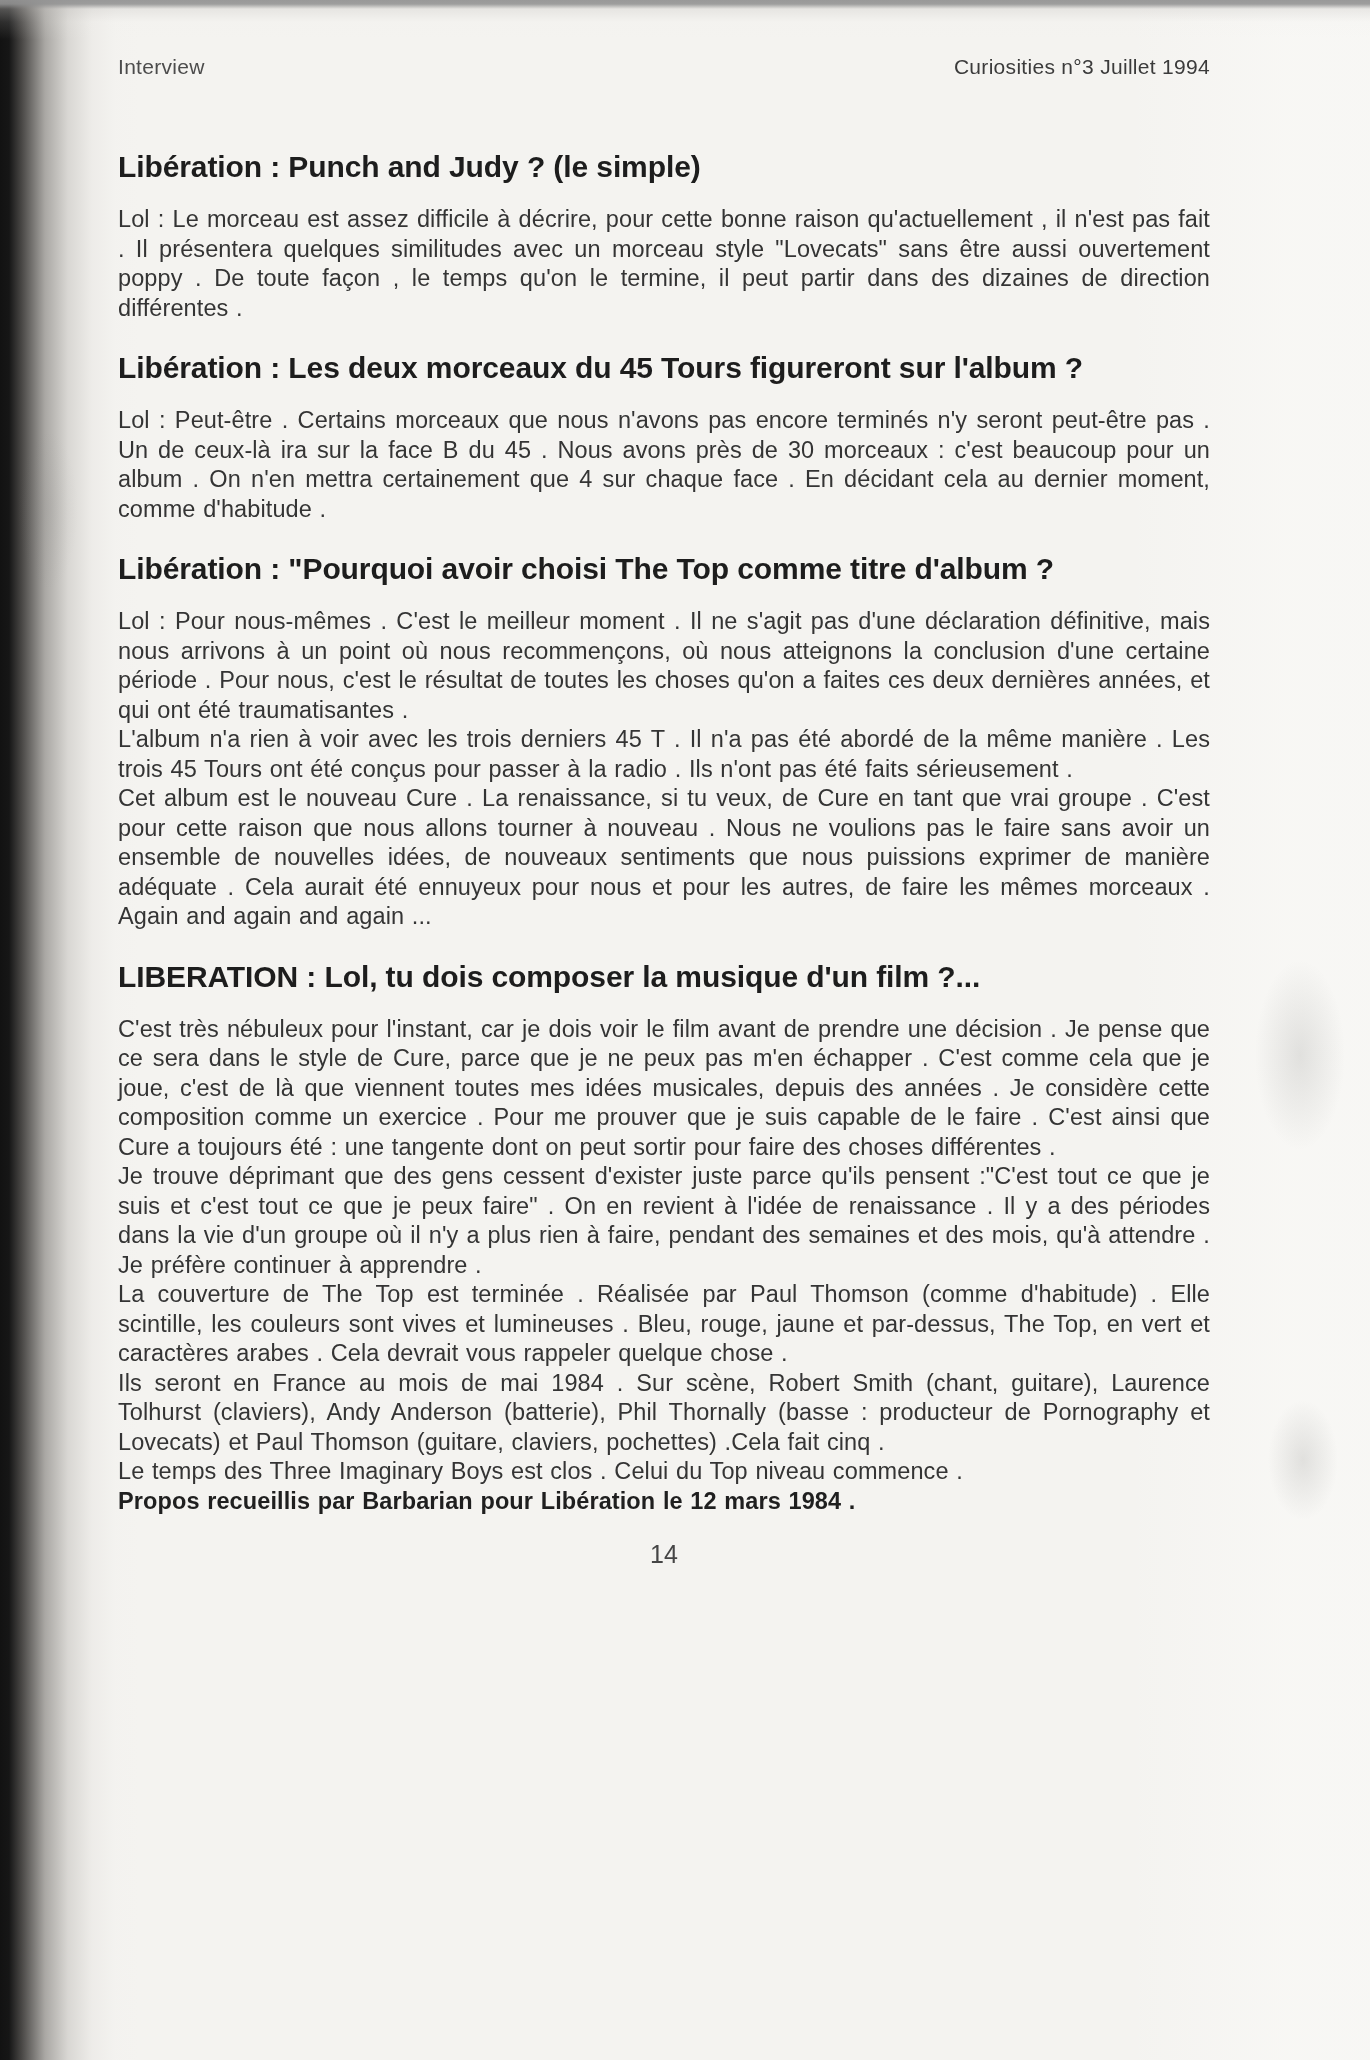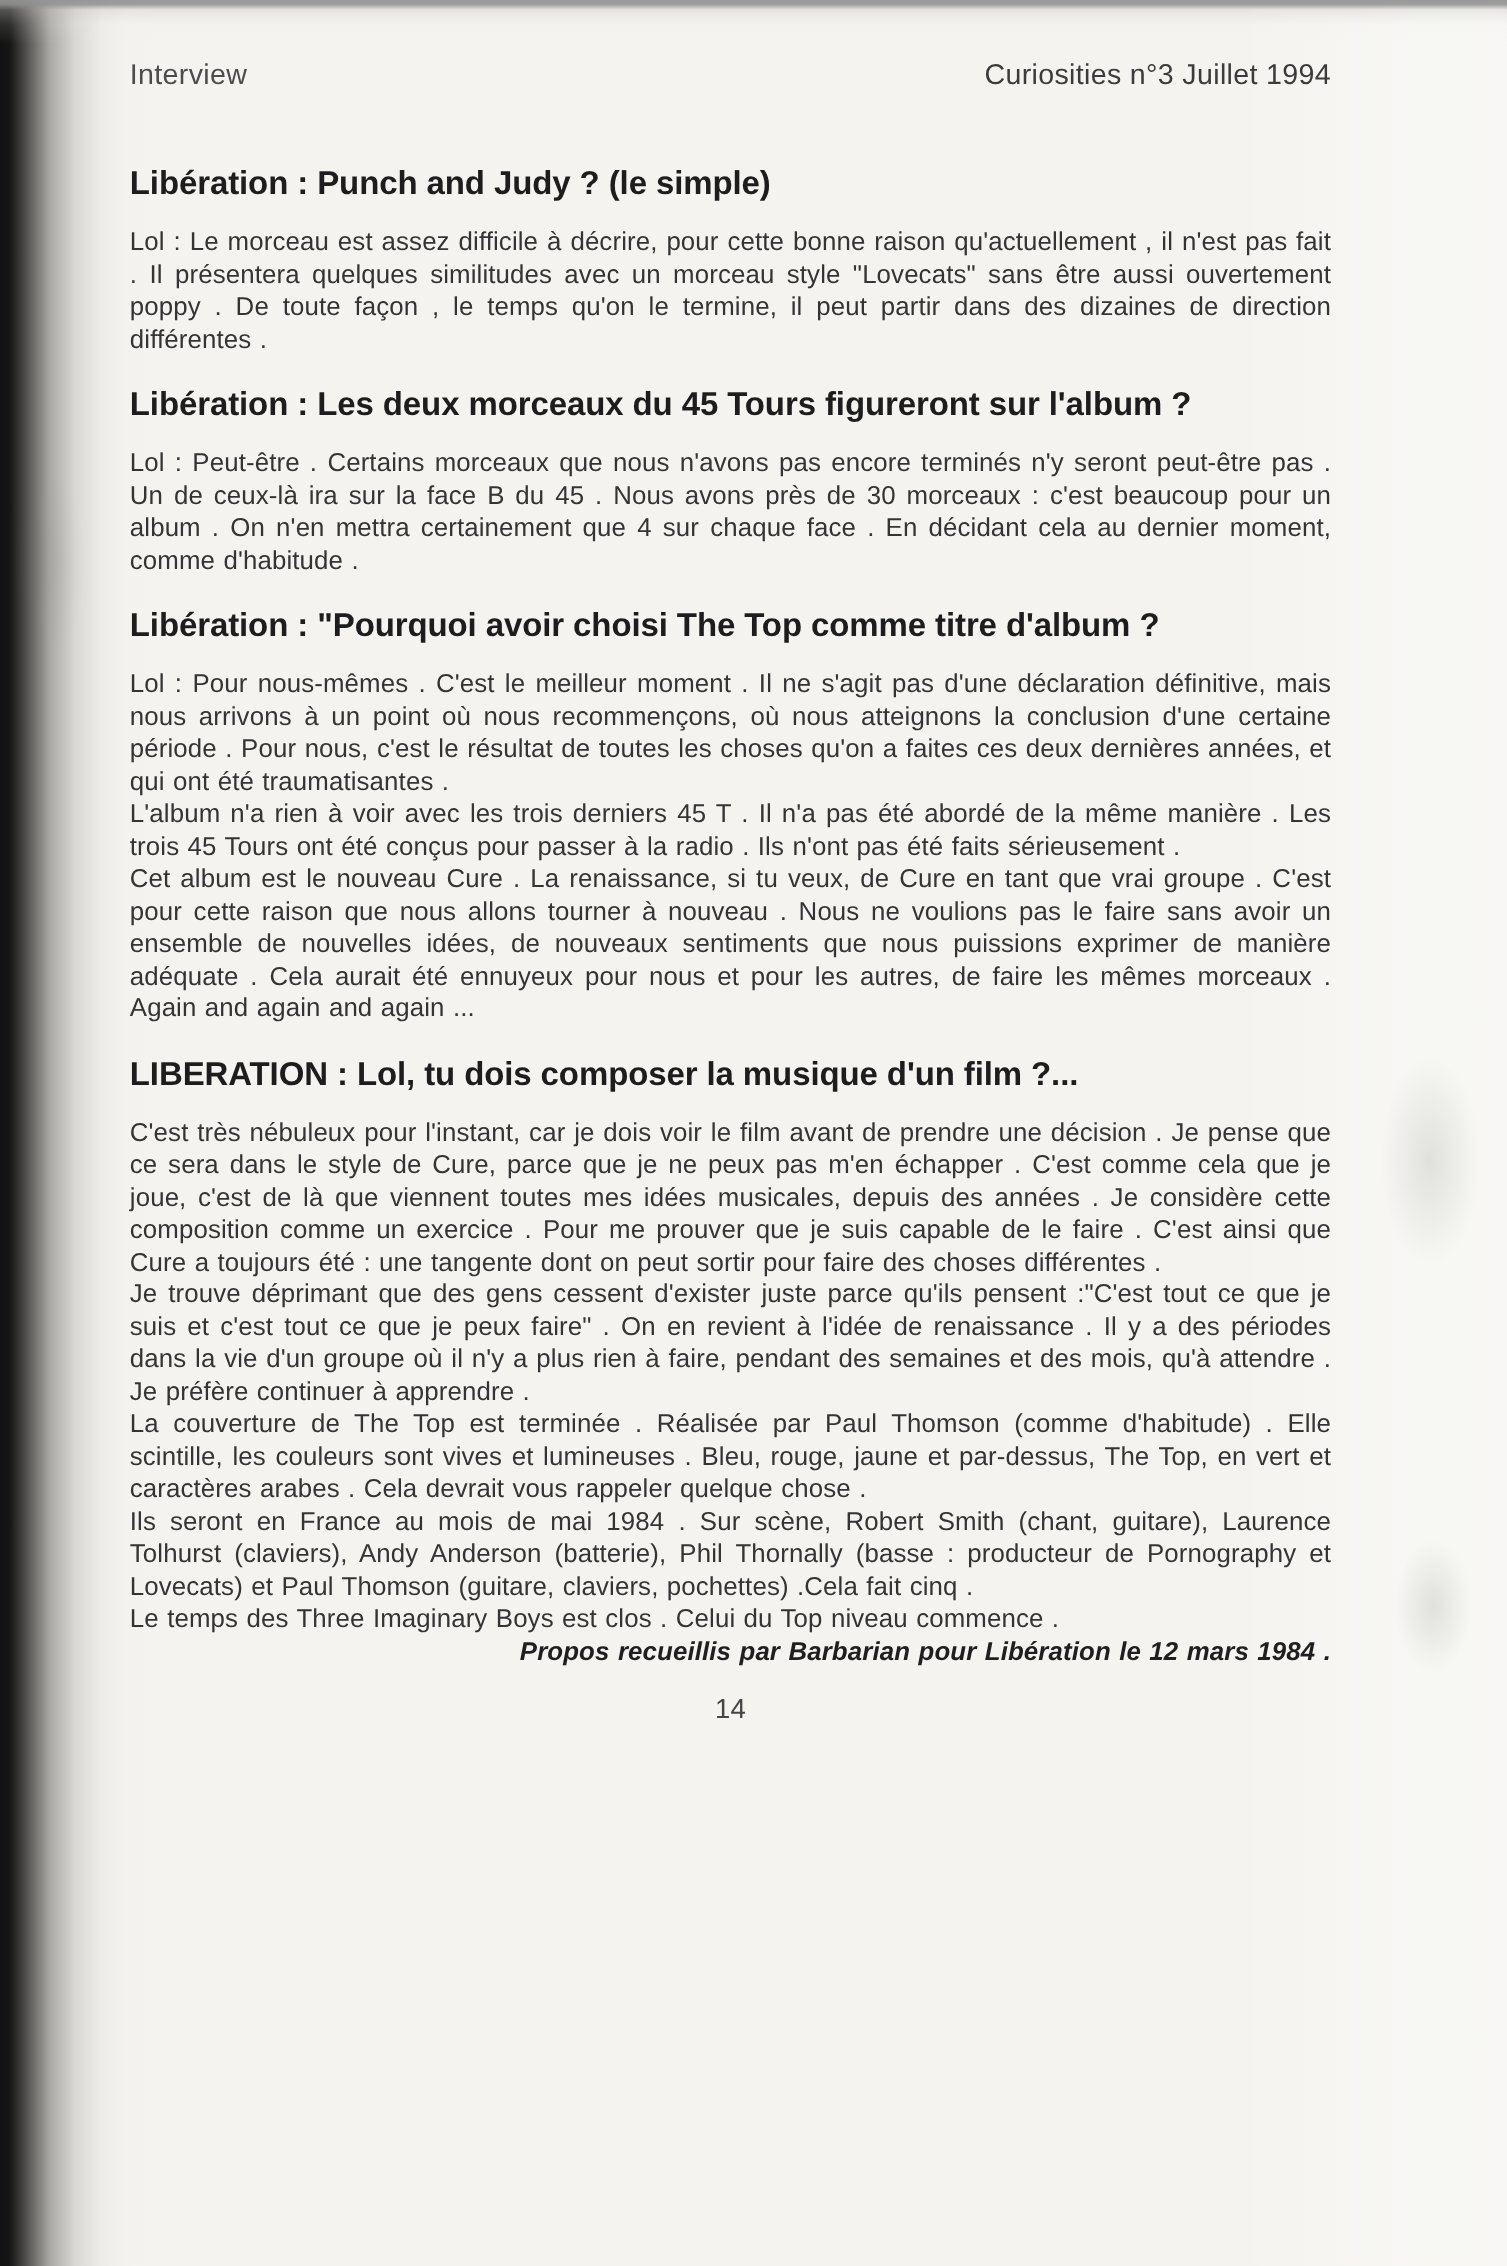--- a/index.html
+++ b/index.html
@@ -53,21 +53,21 @@
     position: absolute;
     left: 118px;
     top: 0;
     width: 1092px;
   }
   .page-header {
     display: flex;
     justify-content: space-between;
     align-items: baseline;
     margin-top: 52px;
-    font-size: 26px;
+    font-size: 21px;
     line-height: 30px;
   }
   .page-header .hdr-left  { color: #4c4c4c; letter-spacing: 0.3px; }
   .page-header .hdr-right { color: #3b3b3b; letter-spacing: 0.3px; }
 
   .article { margin-top: 0; }
 
   .heading {
     font-weight: bold;
     font-size: 30px;
@@ -86,22 +86,21 @@
     line-height: 29.5px;
     color: #343434;
     text-align: justify;
     letter-spacing: 0.1px;
     word-spacing: 1px;
     margin: 0;
   }
   .para.bold {
     font-weight: bold;
     color: #1f1f1f;
-    text-align: right;
-    font-style: italic;
+    text-align: left;
   }
 
   .page-footer {
     margin-top: 24px;
     text-align: center;
     font-size: 25px;
     color: #454545;
   }
 </style>
 </head>

